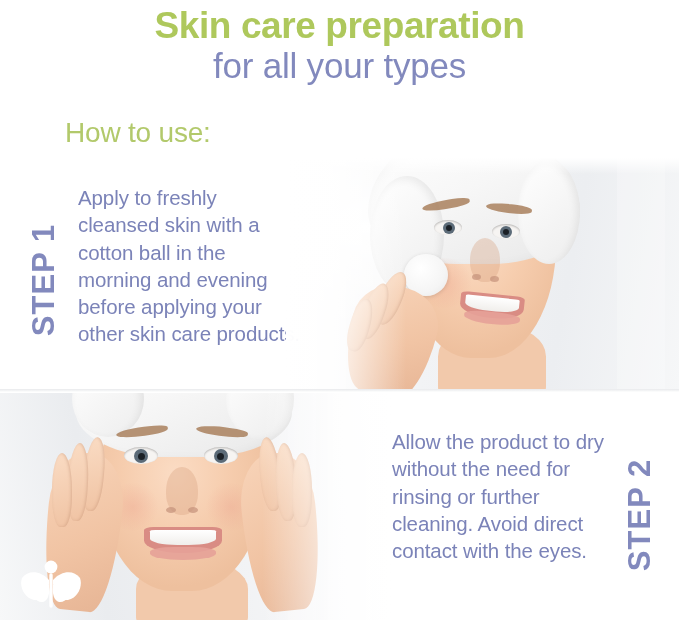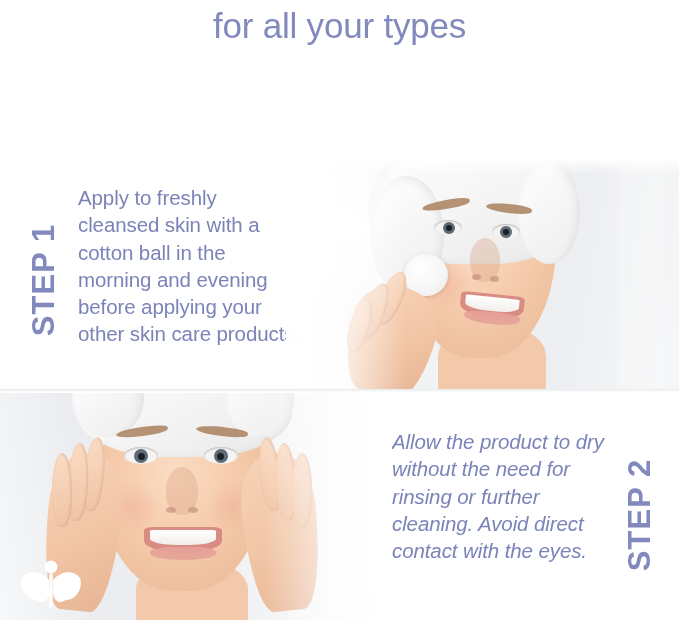--- a/index.html
+++ b/index.html
@@ -169,21 +169,23 @@
 
   
   .logo { position:absolute; left:20px; top:556px; width:62px; height:54px; z-index:20; }
 
   .no-sel { user-select:none; }
 </style>
 </head>
 <body>
 
 <div class="header no-sel">
+  <div class="title-line1">Skin care preparation</div>
   <div class="title-line2">for all your types</div>
+  <div class="howto">How to use:</div>
 </div>
 
 <div class="panel" id="panel1">
 
   <div class="photo" id="photo1" style="left:286px;top:0;width:393px;height:231px;">
     <div class="photo-bg"></div>
     <div class="bg-bar" style="left:18px;width:42px;opacity:.5;"></div>
     <div class="bg-bar" style="left:74px;width:26px;opacity:.35;"></div>
     <div class="bg-bar" style="right:14px;width:48px;opacity:.45;"></div>
 
@@ -287,21 +289,21 @@
       <div class="hand" style="left:204px;top:74px;width:74px;height:158px;transform:rotate(-6deg);"></div>
       <div class="finger" style="left:220px;top:58px;width:20px;height:74px;transform:rotate(-6deg);"></div>
       <div class="finger" style="left:236px;top:64px;width:20px;height:78px;transform:rotate(-3deg);"></div>
       <div class="finger" style="left:252px;top:74px;width:20px;height:74px;transform:rotate(0deg);"></div>
     </div>
 
     <div class="fade-right"></div>
   </div>
 
   <div class="step-label" id="step2-label" style="left:580px;top:104px;">STEP 2</div>
-  <div class="step-text" id="step2-text" style="left:392px;top:35px;font-style:italic;">Allow the product to dry without the need for rinsing or further cleaning. Avoid direct contact with the eyes.</div>
+  <div class="step-text" id="step2-text" style="left:392px;top:35px;">Allow the product to dry without the need for rinsing or further cleaning. Avoid direct contact with the eyes.</div>
 </div>
 
 <div class="logo">
   <svg viewBox="0 0 62 54" width="62" height="54">
     <circle cx="31" cy="11" r="6.4" fill="#ffffff"></circle>
     <path d="M31 19 C31 30 31 42 31 50" stroke="#ffffff" stroke-width="3.4" fill="none" stroke-linecap="round"></path>
     <path d="M29 24 C20 14 8 14 2 22 C-1 30 4 42 14 44 C22 45 28 37 29 28 Z" fill="#ffffff"></path>
     <path d="M33 24 C42 14 54 14 60 22 C63 30 58 42 48 44 C40 45 34 37 33 28 Z" fill="#ffffff"></path>
     <path d="M29 29 C23 25 16 27 13 33 C11 39 16 47 23 46 C28 45 30 37 29 31 Z" fill="#ffffff"></path>
     <path d="M33 29 C39 25 46 27 49 33 C51 39 46 47 39 46 C34 45 32 37 33 31 Z" fill="#ffffff"></path>

